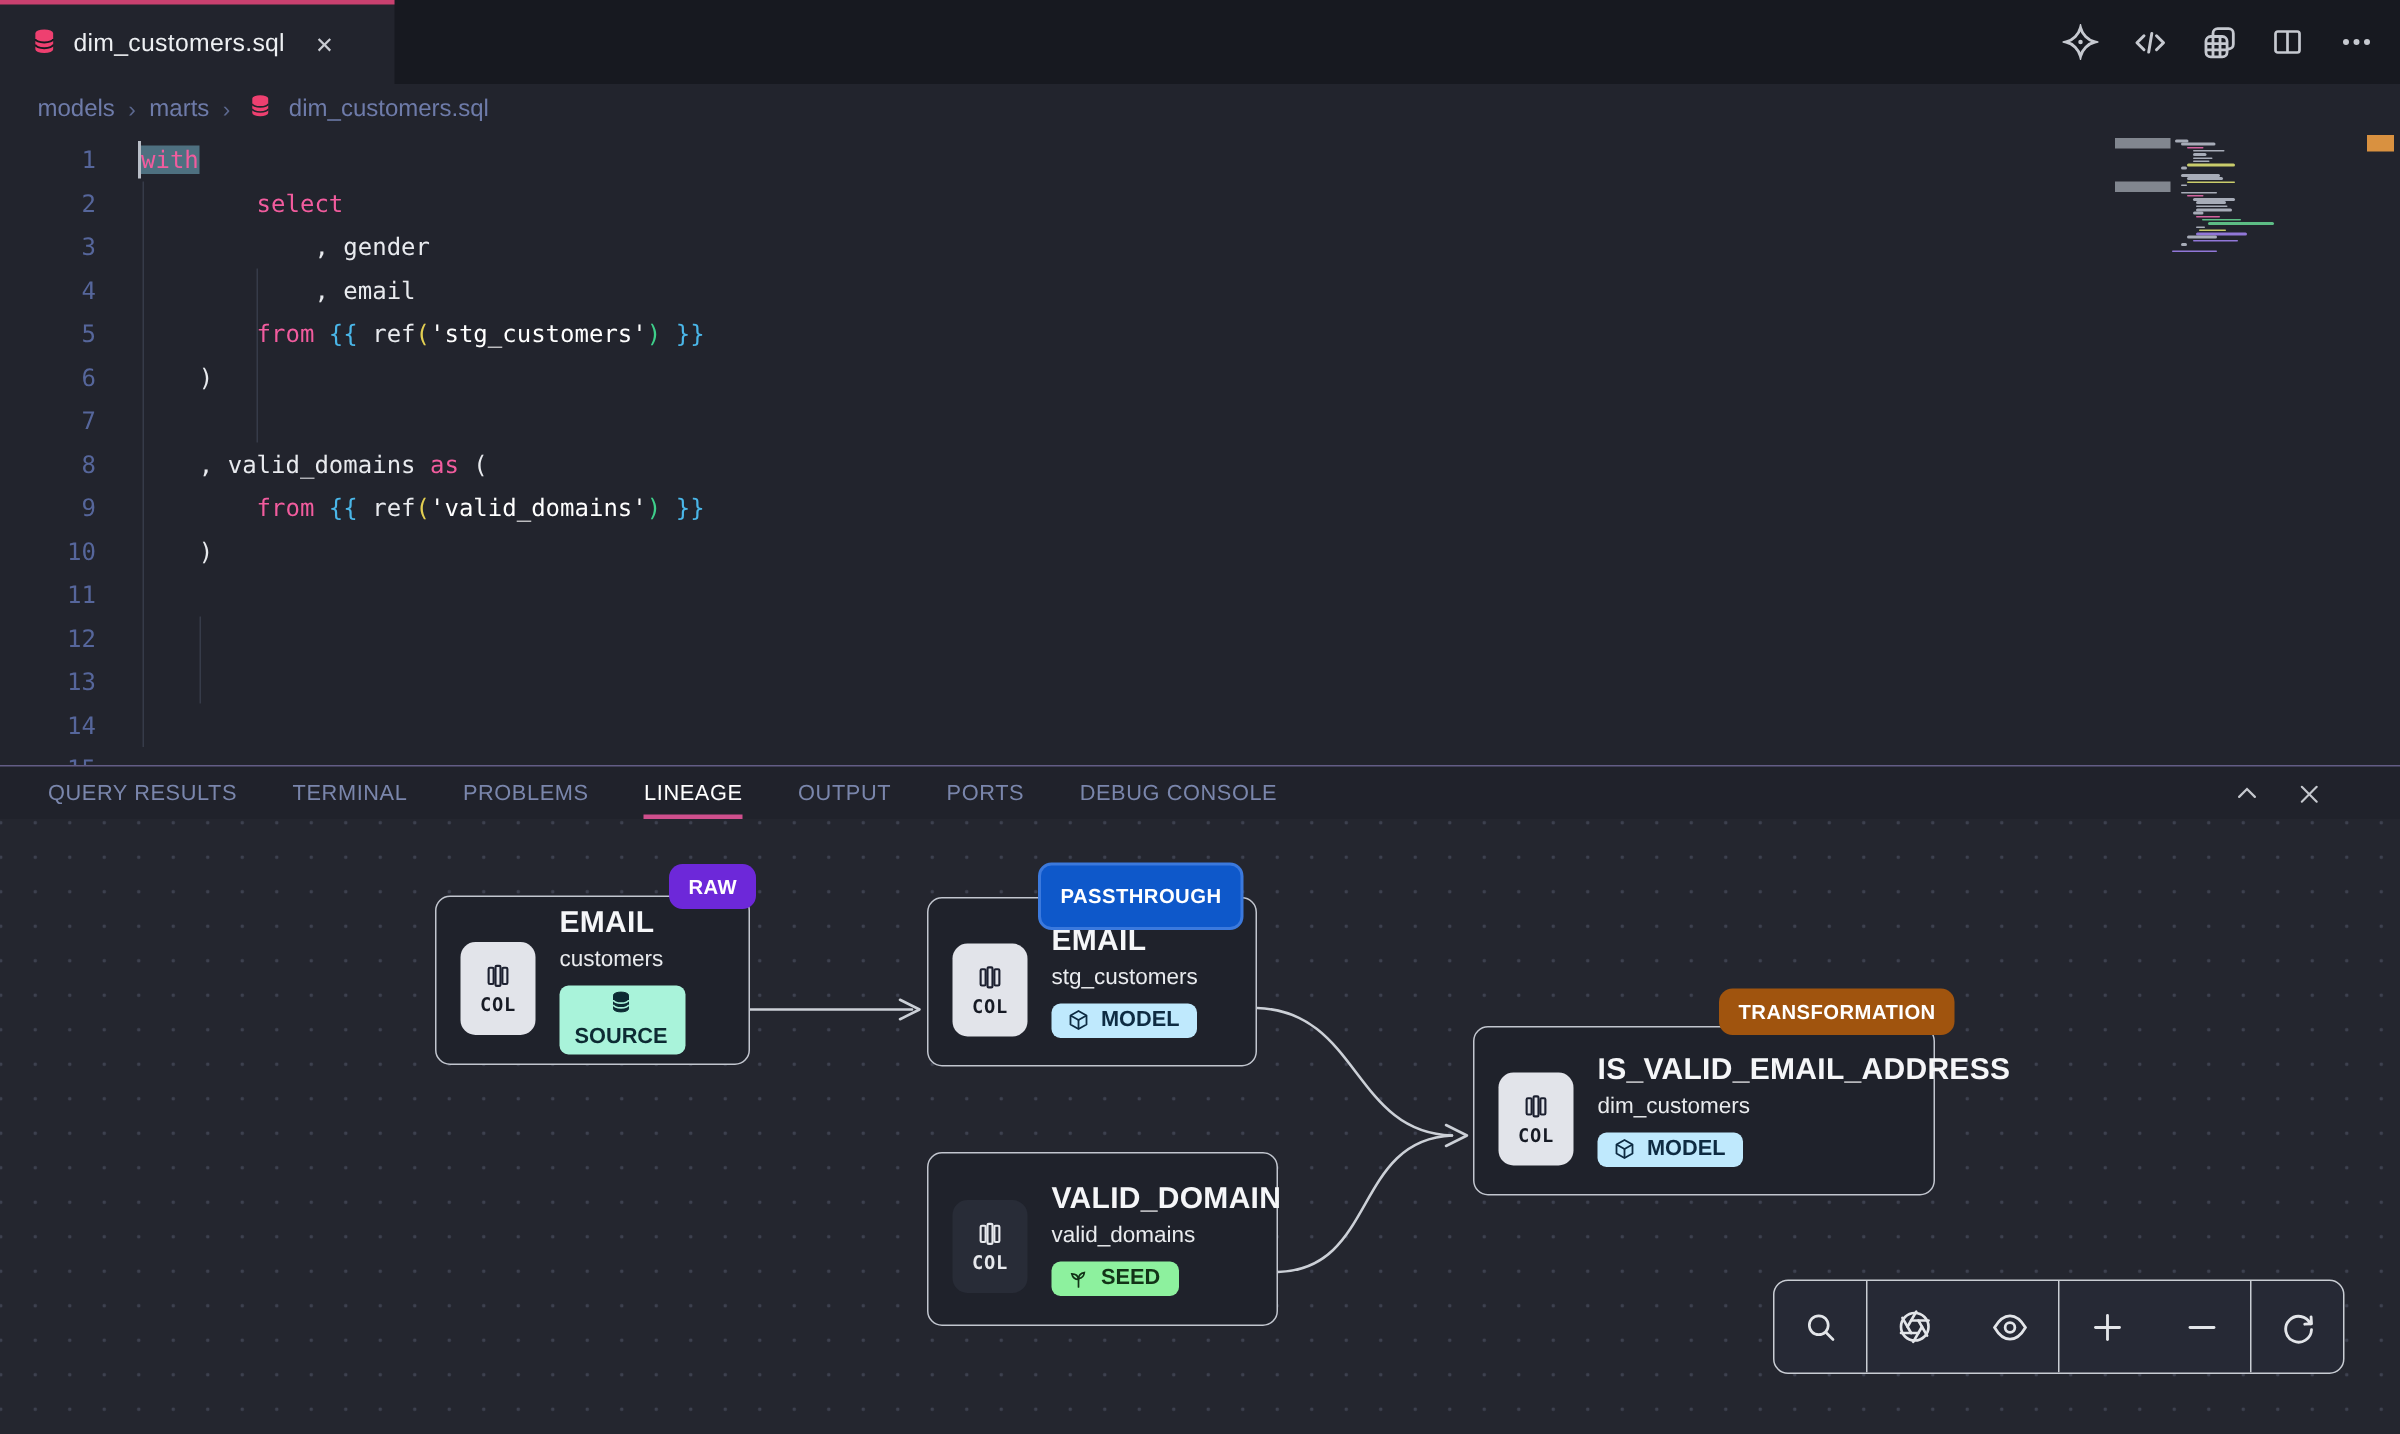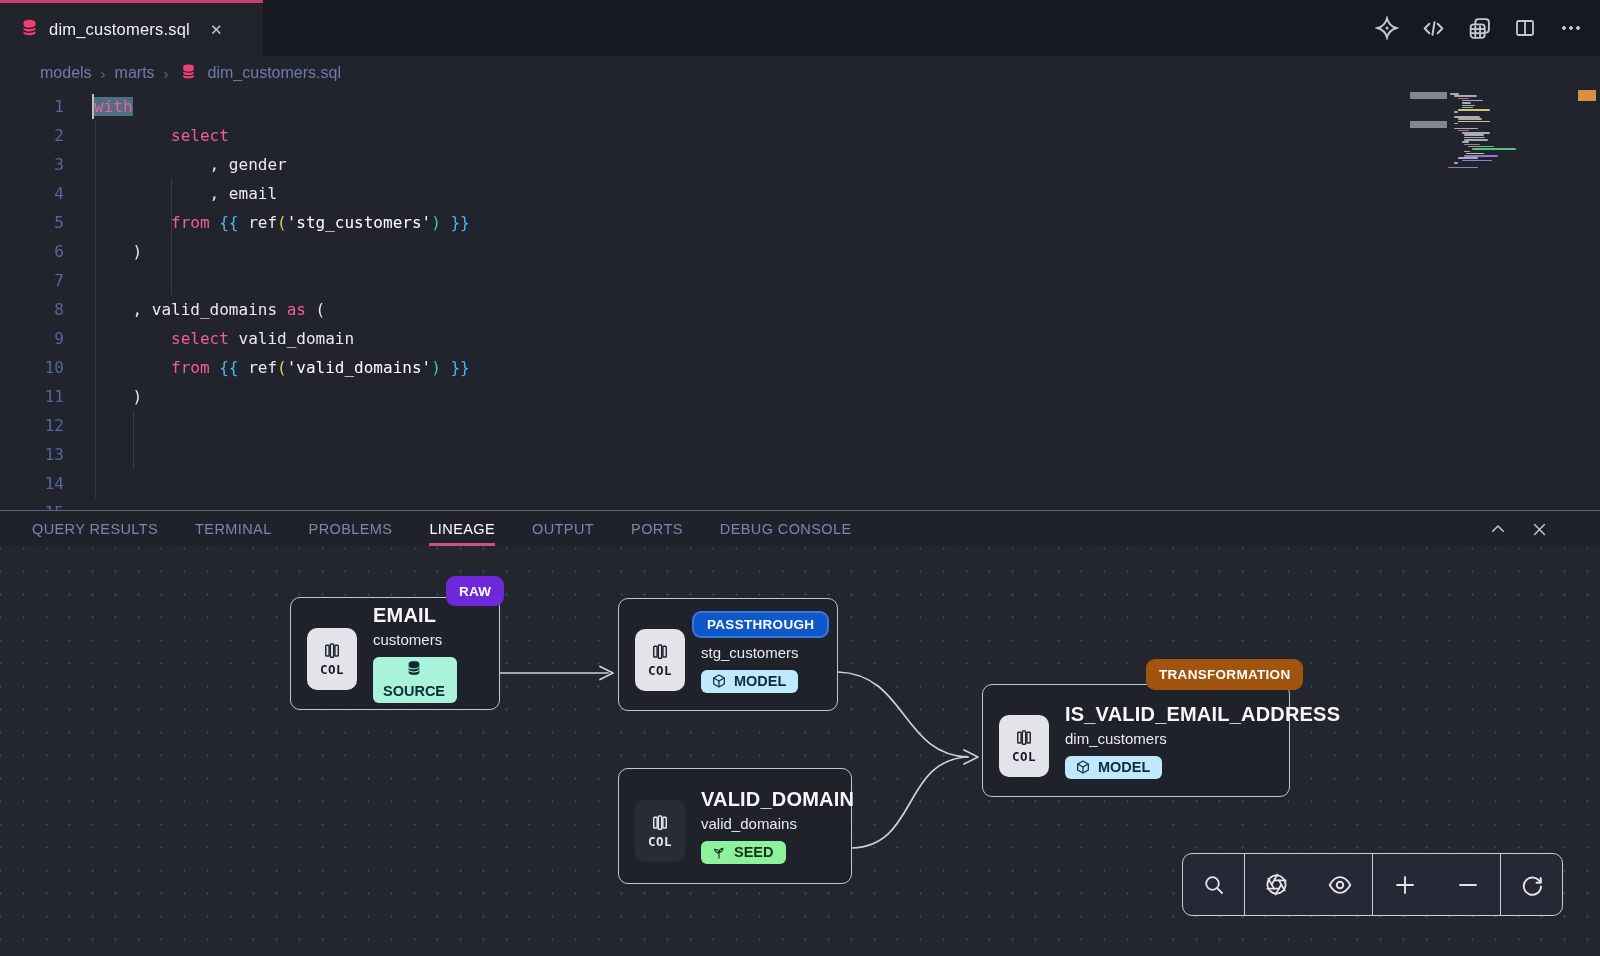--- a/index.html
+++ b/index.html
@@ -13,21 +13,21 @@
   .tab{
     display:flex; align-items:center; gap:10px; width:263px; padding:0 16px 0 20px;
     background:#22242d; border-top:3px solid #c9406f; cursor:pointer;
   }
   .tab-title{ font-size:16.5px; color:#edeff2; letter-spacing:.2px; }
   .tab-close{ margin-left:10px; color:#c9ccd3; font-size:15px; }
   .tab-actions{ position:absolute; right:16px; top:0; height:56px; display:flex; align-items:center; gap:20px; }
   .tbtn{ width:26px; height:26px; display:flex; align-items:center; justify-content:center; color:#c6c9d0; cursor:pointer; }
   .tbtn svg{ stroke:#c6c9d0; }
   
-  .breadcrumb{ height:34px; display:flex; align-items:center; gap:9px; padding-left:40px;
+  .breadcrumb{ height:34px; display:flex; align-items:center; gap:9px; padding-left:25px;
     background:#22242d; font-size:16px; color:#6e7ba9; }
   .crumb-sep{ color:#5c688f; font-size:15px; }
   .breadcrumb .dbico{ margin:0 2px; }
   
   .editor{ position:relative; height:420px; overflow:hidden; background:#22242d; }
   .gutter{ position:absolute; left:0; top:2px; width:64px; text-align:right;
     font:16px/29px "DejaVu Sans Mono", monospace; color:#56669b; }
   .codearea{ position:absolute; left:94px; top:2px; right:190px; }
   .code-line{ white-space:pre; font:16px/29px "DejaVu Sans Mono", monospace; color:#e8eaee; height:29px; }
   .tk-def{ color:#e8eaee; } .tk-kw{ color:#f25c9e; } .tk-brace{ color:#4ab6e8; }
@@ -176,21 +176,20 @@
     <div class="iguide" style="left:133px; top:321px; height:58px;"></div>
     <div class="codearea" id="code-lines">
         <div class="code-line"><span class="tk-kw sel">with</span></div>
         <div class="code-line"><span class="tk-def">        </span><span class="tk-kw">select</span></div>
         <div class="code-line"><span class="tk-def">            , gender</span></div>
         <div class="code-line"><span class="tk-def">            , email</span></div>
         <div class="code-line"><span class="tk-def">        </span><span class="tk-kw">from</span><span class="tk-def"> </span><span class="tk-brace">{{</span><span class="tk-def"> ref</span><span class="tk-popen">(</span><span class="tk-str">'stg_customers'</span><span class="tk-pclose">)</span><span class="tk-def"> </span><span class="tk-brace">}}</span></div>
         <div class="code-line"><span class="tk-def">    )</span></div>
         <div class="code-line"></div>
         <div class="code-line"><span class="tk-def">    , valid_domains </span><span class="tk-kw">as</span><span class="tk-def"> (</span></div>
-        <div class="code-line"><span class="tk-def">        </span><span class="tk-kw">select</span><span class="tk-def"> valid_domain</span></div>
         <div class="code-line"><span class="tk-def">        </span><span class="tk-kw">from</span><span class="tk-def"> </span><span class="tk-brace">{{</span><span class="tk-def"> ref</span><span class="tk-popen">(</span><span class="tk-str">'valid_domains'</span><span class="tk-pclose">)</span><span class="tk-def"> </span><span class="tk-brace">}}</span></div>
         <div class="code-line"><span class="tk-def">    )</span></div>
         <div class="code-line"></div>
       </div>
     <div class="cursor"></div>
     <div class="minimap" id="minimap">
       <div class="mm-deco" style="top:2px;"></div>
       <div class="mm-deco" style="top:31px;"></div>
     <div class="mm-line mm-w" style="left: 40px; top: 3px; width: 9px;"></div>
         <div class="mm-line mm-w" style="left: 44px; top: 5.3px; width: 23px;"></div>
@@ -299,21 +298,21 @@
         <span class="type-badge type-model">
           <svg width="16" height="16" viewBox="0 0 24 24" fill="none" stroke-width="1.8" stroke-linejoin="round">
             <path d="M12 3 L20 7.5 V16.5 L12 21 L4 16.5 V7.5 Z"></path>
               <path d="M4 7.5 L12 12 L20 7.5"></path>
               <path d="M12 12 V21"></path>
           </svg>
           <span>MODEL</span>
         </span>
       </div>
     </div>
-    <div class="tag tag-passthrough" style="left:692px; top:29px; height:27px;margin-top:36px;">PASSTHROUGH</div>
+    <div class="tag tag-passthrough" style="left:692px; top:29px; height:45px;">PASSTHROUGH</div>
 
     <div class="node" style="left:618px; top:222px; width:234px; height:116px;">
       <div class="chip dark">
         <svg width="20" height="20" viewBox="0 0 24 24" fill="none" stroke-width="1.7">
           <rect x="4.5" y="5" width="4" height="13" rx="1"></rect>
             <rect x="10" y="3.5" width="4" height="16" rx="1"></rect>
             <rect x="15.5" y="5" width="4" height="13" rx="1"></rect>
         </svg>
         <span class="chip-label">COL</span>
       </div>

